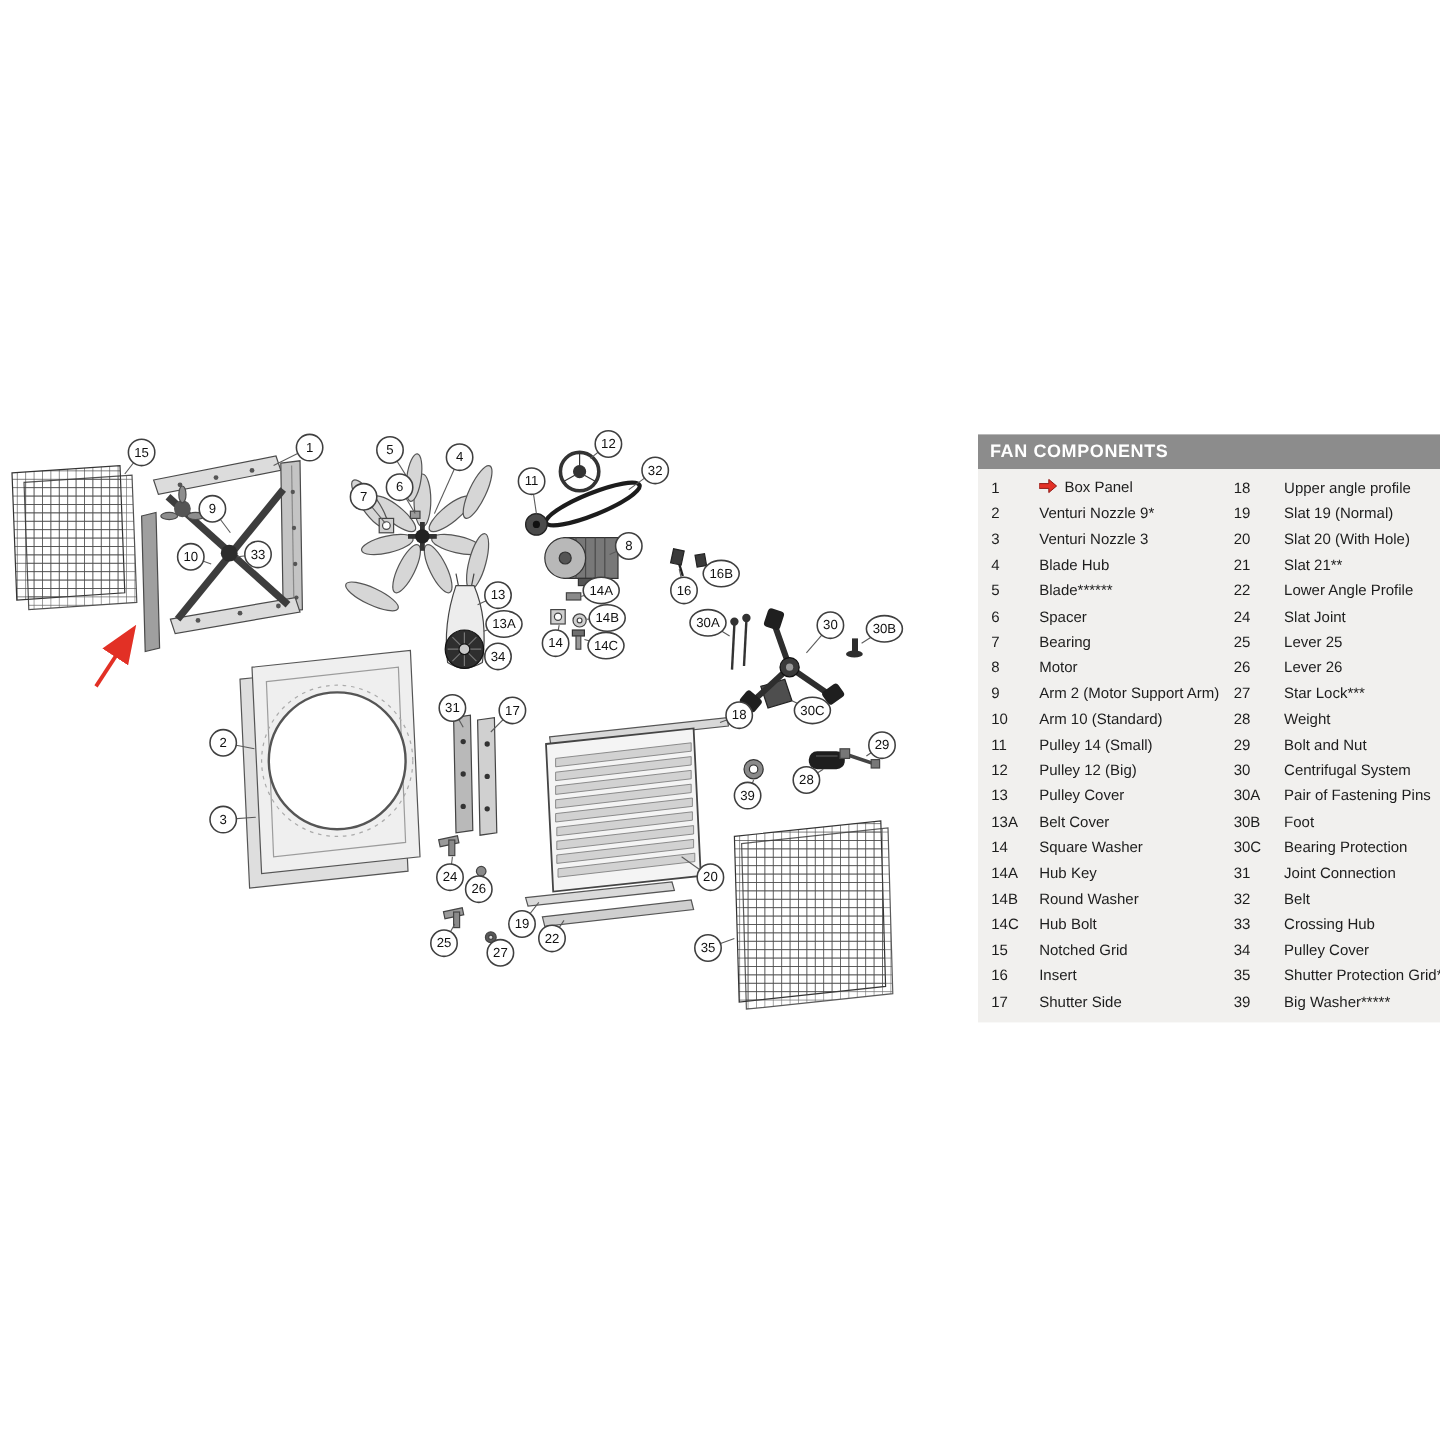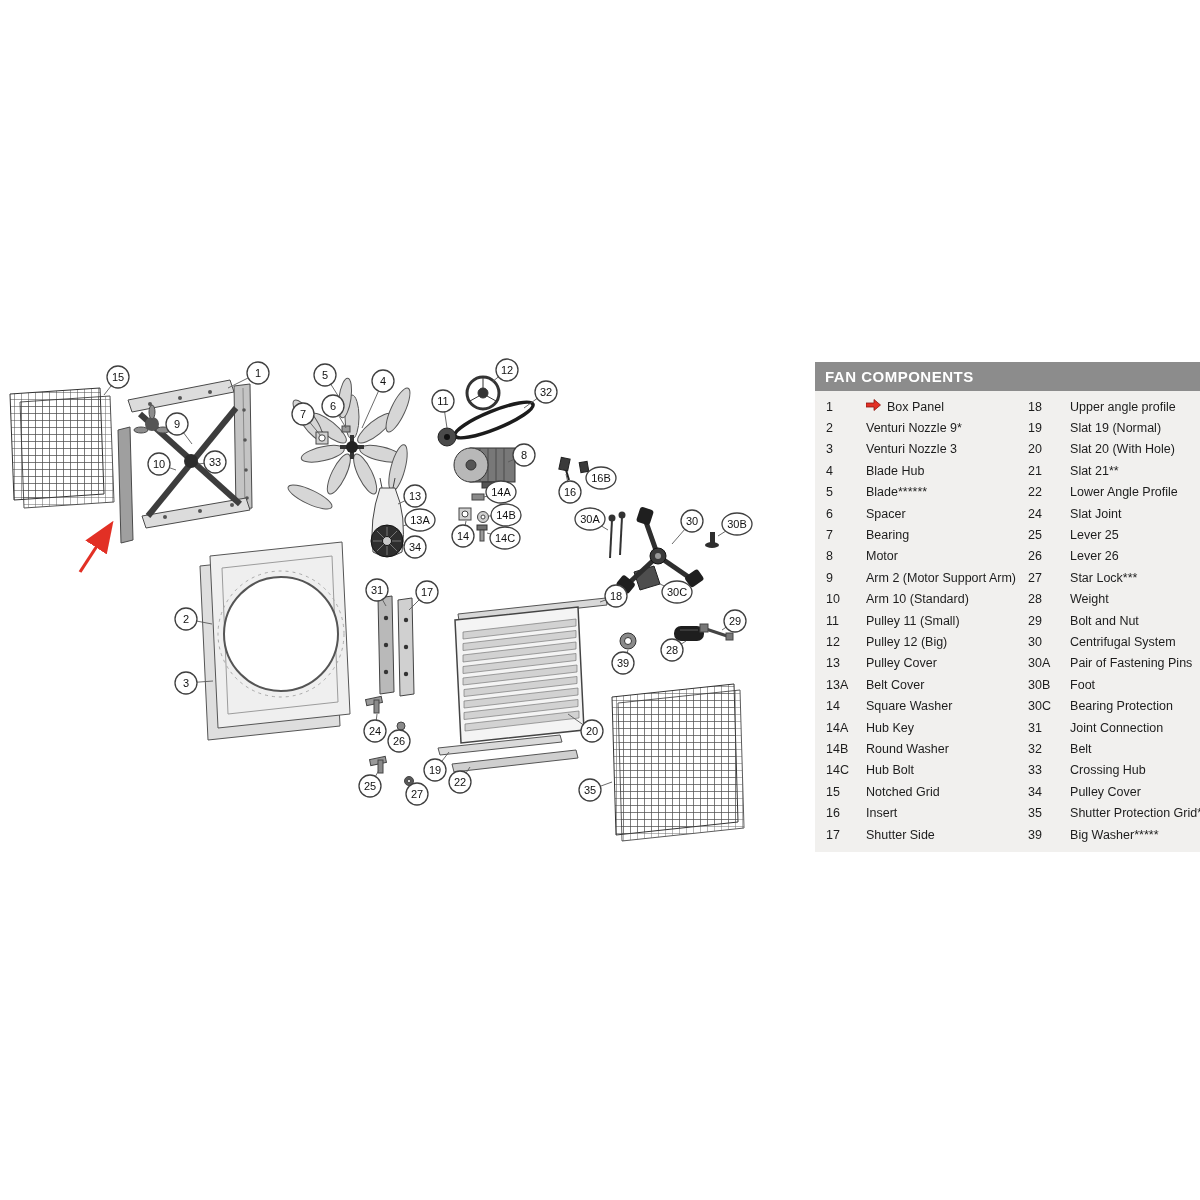--- a/index.html
+++ b/index.html
@@ -13,21 +13,21 @@
   .red-fill{fill:var(--accent,#e23025);}
 
   .components-table{position:absolute;left:815px;top:362px;width:393px;}
   .tbl-header{background:#8c8c8c;color:#fff;font-weight:bold;font-size:15px;
               letter-spacing:.5px;line-height:29px;height:29px;padding-left:10px;}
   .tbl-body{background:#f1f0ee;display:flex;padding:5px 0 7px 0;}
   .tbl-col{flex:1;display:flex;flex-direction:column;}
   .tbl-row{display:flex;align-items:center;height:21.4px;font-size:12.5px;color:#1d1d1d;}
   .tbl-row .num{width:40px;padding-left:11px;flex:none;}
   .tbl-col.right .num{width:42px;padding-left:12px;}
-  .tbl-row .name{flex:1;display:flex;align-items:center;gap:4px;white-space:nowrap;}
+  .tbl-row .name{flex:1;display:flex;gap:4px;white-space:nowrap;}
   .arrow-ico{display:inline-block;margin-right:2px;}
 </style>
 </head>
 <body>
 
 <div class="canvas">
 
 <svg width="1200" height="1200" viewBox="0 0 1200 1200">
   <defs>
     <pattern id="mesh" width="7" height="7" patternUnits="userSpaceOnUse">
@@ -418,21 +418,21 @@
           <div class="tbl-row">
             <span class="num">9</span>
             <span class="name">Arm 2 (Motor Support Arm)</span>
           </div>
           <div class="tbl-row">
             <span class="num">10</span>
             <span class="name">Arm 10 (Standard)</span>
           </div>
           <div class="tbl-row">
             <span class="num">11</span>
-            <span class="name">Pulley 11 (Small)</span>
+            <span class="name">Pulley 14 (Small)</span>
           </div>
           <div class="tbl-row">
             <span class="num">12</span>
             <span class="name">Pulley 12 (Big)</span>
           </div>
           <div class="tbl-row">
             <span class="num">13</span>
             <span class="name">Pulley Cover</span>
           </div>
           <div class="tbl-row">

